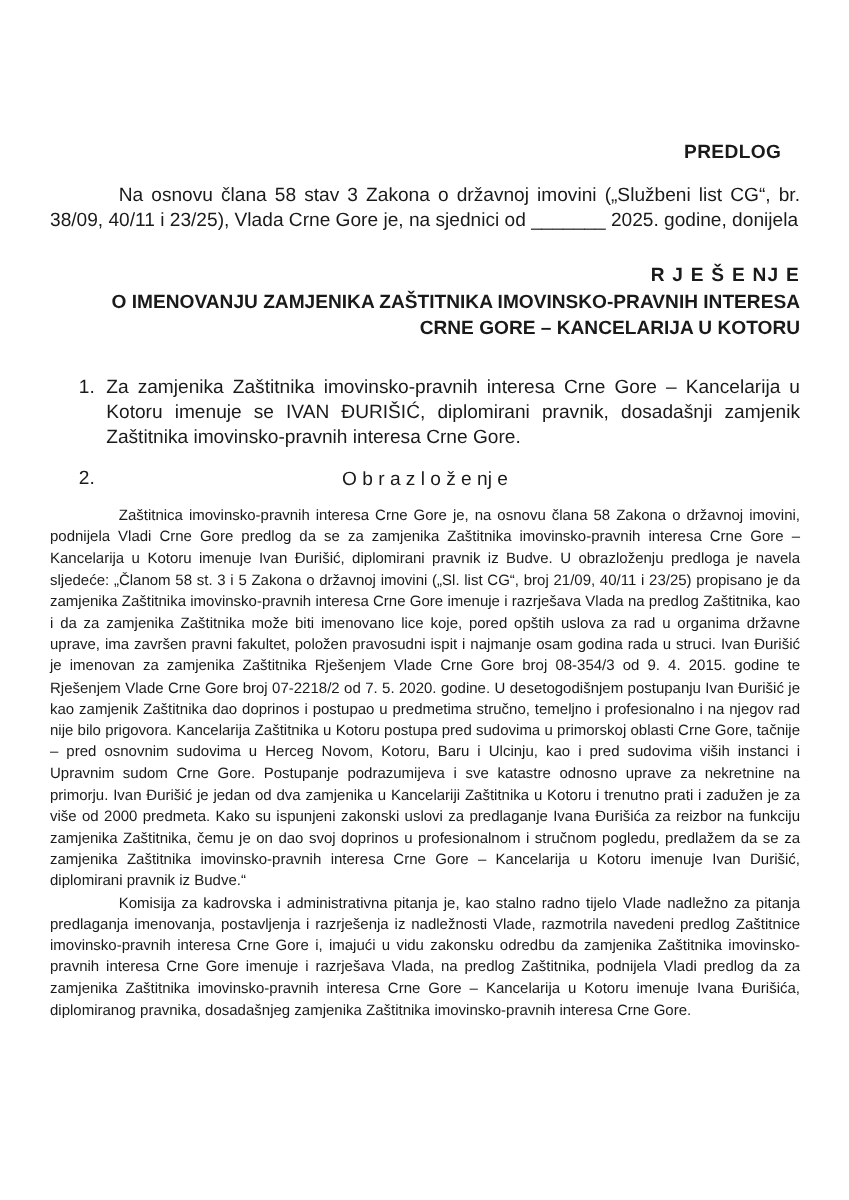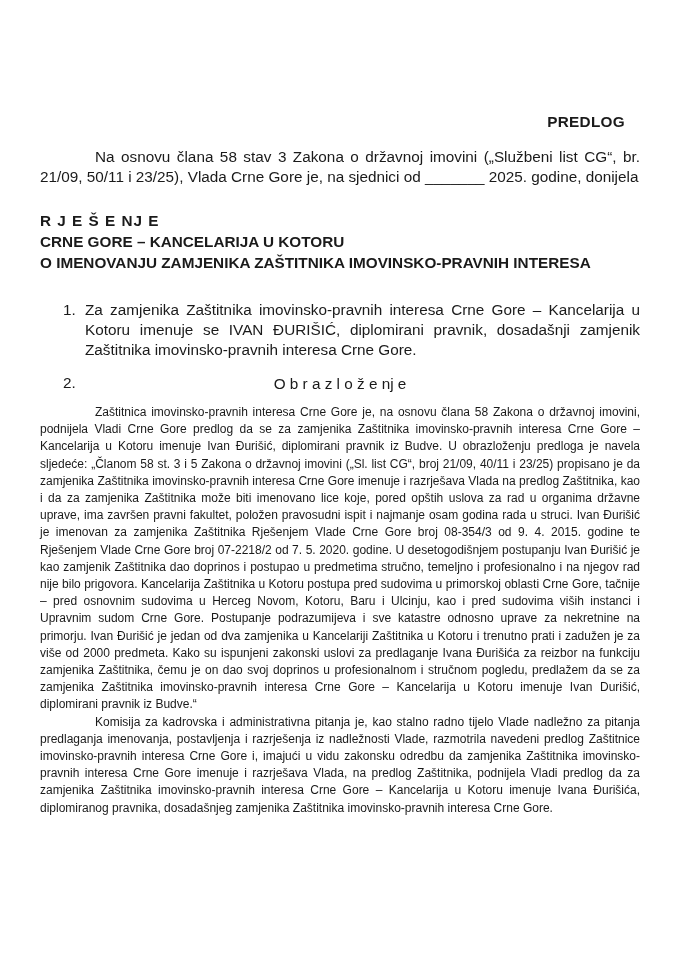--- a/index.html
+++ b/index.html
@@ -32,21 +32,21 @@
   }
   .intro {
     margin: 15px 0 0 0;
     font-size: 15.3px;
     line-height: 20px;
     text-align: justify;
     text-indent: 55px;
   }
   .heading-block {
     margin-top: 23px;
-    text-align: left;
+    text-align: right;
     font-weight: 700;
     font-size: 15.3px;
     line-height: 21px;
   }
   .heading-block .title-line {
     letter-spacing: 1px;
   }
   .list {
     margin-top: 27px;
   }
@@ -86,26 +86,26 @@
     margin-top: 10px;
   }
 </style>
 </head>
 <body>
 
 <div class="page">
 
   <div class="predlog">PREDLOG</div>
 
-  <p class="intro">Na osnovu člana 58 stav 3 Zakona o državnoj imovini („Službeni list CG“, br. 21/09, 50/11 i 23/25), Vlada Crne Gore je, na sjednici od _______ 2025. godine, donijela</p>
+  <p class="intro">Na osnovu člana 58 stav 3 Zakona o državnoj imovini („Službeni list CG“, br. 38/09, 40/11 i 23/25), Vlada Crne Gore je, na sjednici od _______ 2025. godine, donijela</p>
 
   <div class="heading-block">
     <div class="title-line">R J E Š E NJ E</div>
+    <div>O IMENOVANJU ZAMJENIKA ZAŠTITNIKA IMOVINSKO-PRAVNIH INTERESA</div>
     <div>CRNE GORE – KANCELARIJA U KOTORU</div>
-    <div>O IMENOVANJU ZAMJENIKA ZAŠTITNIKA IMOVINSKO-PRAVNIH INTERESA</div>
   </div>
 
   <div class="list">
 
     <div class="list-item">
       <span class="marker">1.</span>
       <span>Za zamjenika Zaštitnika imovinsko-pravnih interesa Crne Gore – Kancelarija u Kotoru imenuje se </span><span class="bold-name">IVAN ĐURIŠIĆ</span><span>, diplomirani pravnik, dosadašnji zamjenik Zaštitnika imovinsko-pravnih interesa Crne Gore.</span>
     </div>
 
     <div class="list-item">

